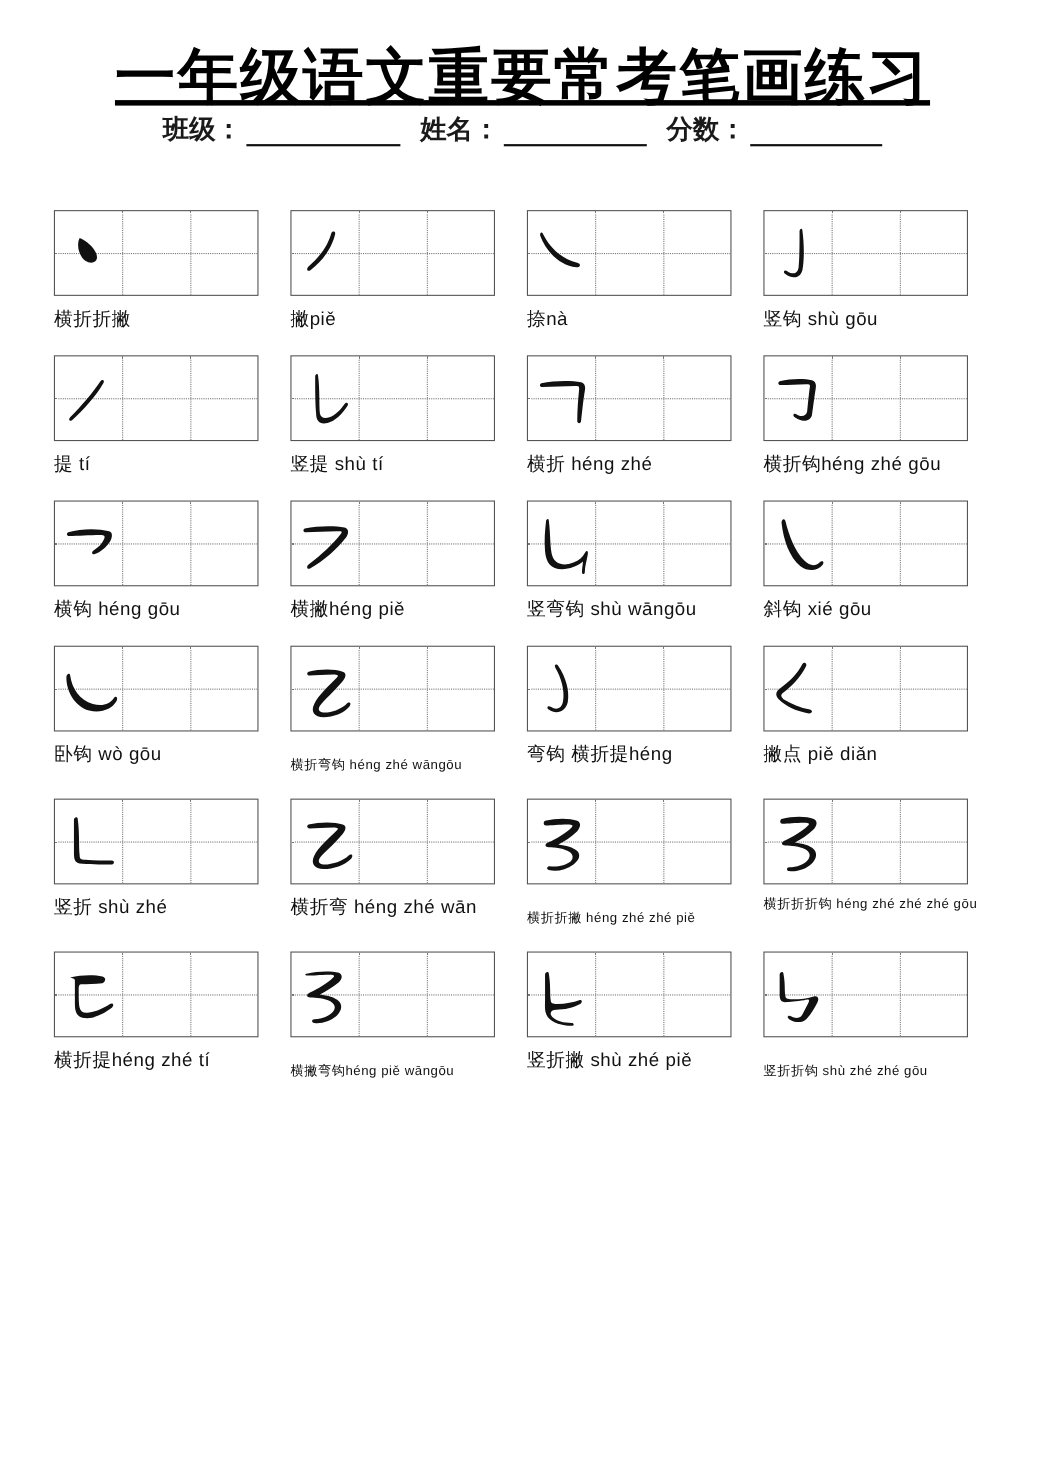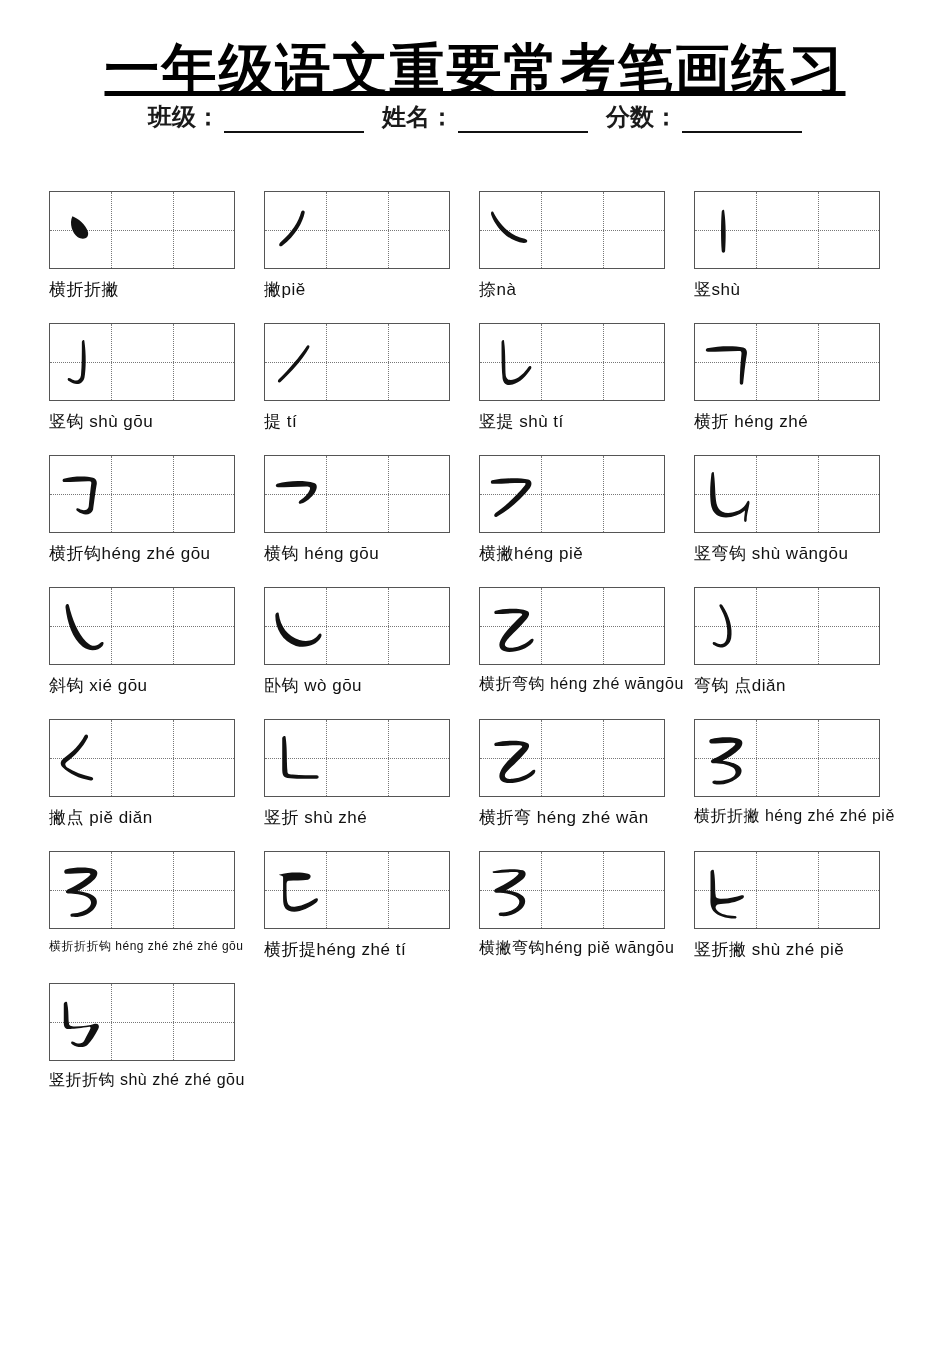--- a/index.html
+++ b/index.html
@@ -105,21 +105,22 @@
   }
   .caption {
     margin-top: 9px;
     font-size: 17px;
     font-family: "Liberation Sans", sans-serif;
     color: #111;
     white-space: nowrap;
     letter-spacing: 0.5px;
   }
   .caption.small {
-    font-size: 16px;
+    font-size: 12px;
+    margin-top: 22px;
   }
   .caption.xsmall {
     font-size: 12px;
   }
 </style>
 </head>
 <body>
 
 <div class="page">
 
@@ -173,31 +174,20 @@
           </svg>
         </div>
         <div class="caption">捺nà</div>
       </div>
       <div class="cell">
         <div class="tian">
           <div class="vline v1"></div>
           <div class="vline v2"></div>
           <div class="hline"></div>
           <svg class="stroke-svg" viewBox="0 0 72 78">
-            <path d="M 34 16 C 36 30 36 48 35 62 C 35 65 31 65 31 62 C 30 48 30 30 31 17 C 31 14 34 13 34 16 Z" fill="#111"></path>
-          </svg>
-        </div>
-        <div class="caption">竖shù</div>
-      </div>
-      <div class="cell">
-        <div class="tian">
-          <div class="vline v1"></div>
-          <div class="vline v2"></div>
-          <div class="hline"></div>
-          <svg class="stroke-svg" viewBox="0 0 72 78">
             <path d="M 40 14 C 42 28 42 46 40 56 C 38 64 30 66 22 60 C 19 58 21 55 24 57 C 30 61 35 60 36 53 C 37 42 37 28 37 15 C 37 12 40 11 40 14 Z" fill="#111"></path>
           </svg>
         </div>
         <div class="caption">竖钩 shù gōu</div>
       </div>
       <div class="cell">
         <div class="tian">
           <div class="vline v1"></div>
           <div class="vline v2"></div>
           <div class="hline"></div>
@@ -308,21 +298,21 @@
       </div>
       <div class="cell">
         <div class="tian">
           <div class="vline v1"></div>
           <div class="vline v2"></div>
           <div class="hline"></div>
           <svg class="stroke-svg" viewBox="0 0 72 78">
             <path d="M 32 14 C 40 26 44 40 42 52 C 40 62 30 66 22 60 C 19 58 21 55 24 57 C 30 61 36 59 37 51 C 39 40 35 26 29 16 C 27 13 30 11 32 14 Z" fill="#111"></path>
           </svg>
         </div>
-        <div class="caption">弯钩 点diǎn</div>
+        <div class="caption">弯钩 横折提héng</div>
       </div>
       <div class="cell">
         <div class="tian">
           <div class="vline v1"></div>
           <div class="vline v2"></div>
           <div class="hline"></div>
           <svg class="stroke-svg" viewBox="0 0 72 78">
             <path d="M 44 14 C 38 26 28 36 20 42 C 17 44 17 46 20 49 C 28 54 38 58 48 60 C 51 61 51 64 47 64 C 34 62 22 56 15 49 C 11 45 12 41 16 38 C 26 31 35 22 40 12 C 42 9 45 11 44 14 Z" fill="#111"></path>
           </svg>
         </div>

